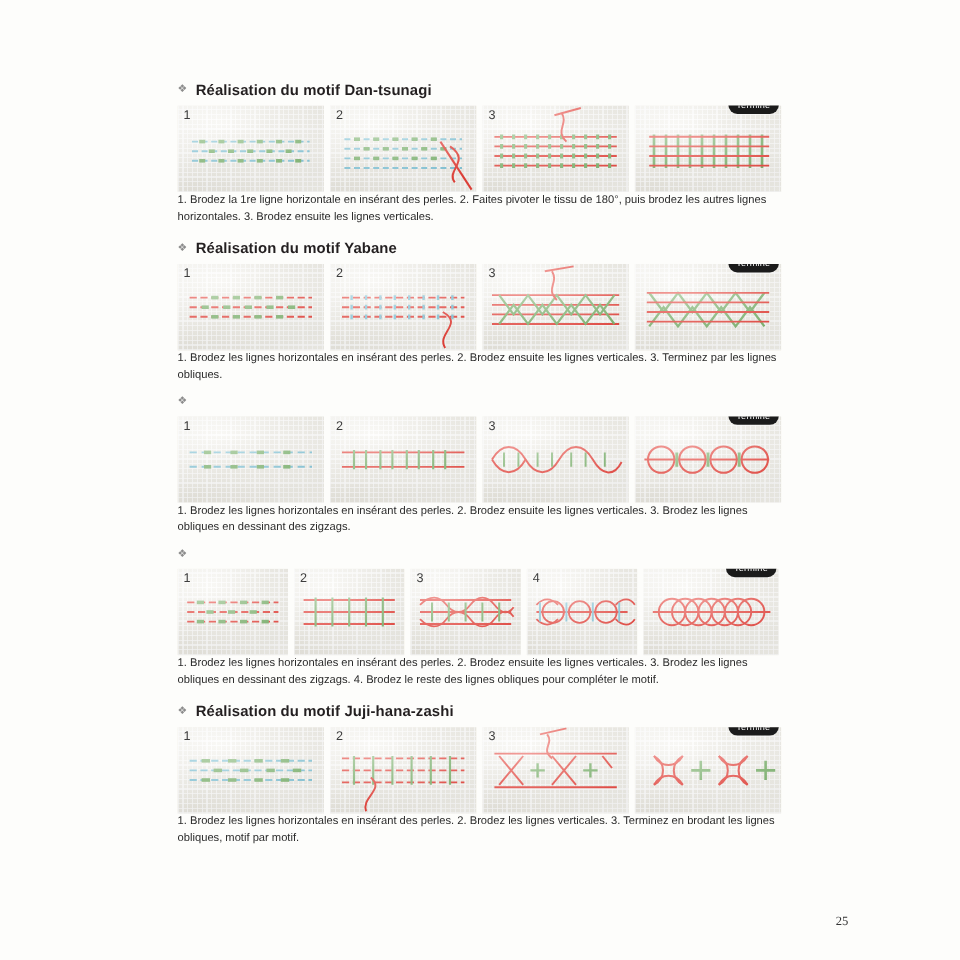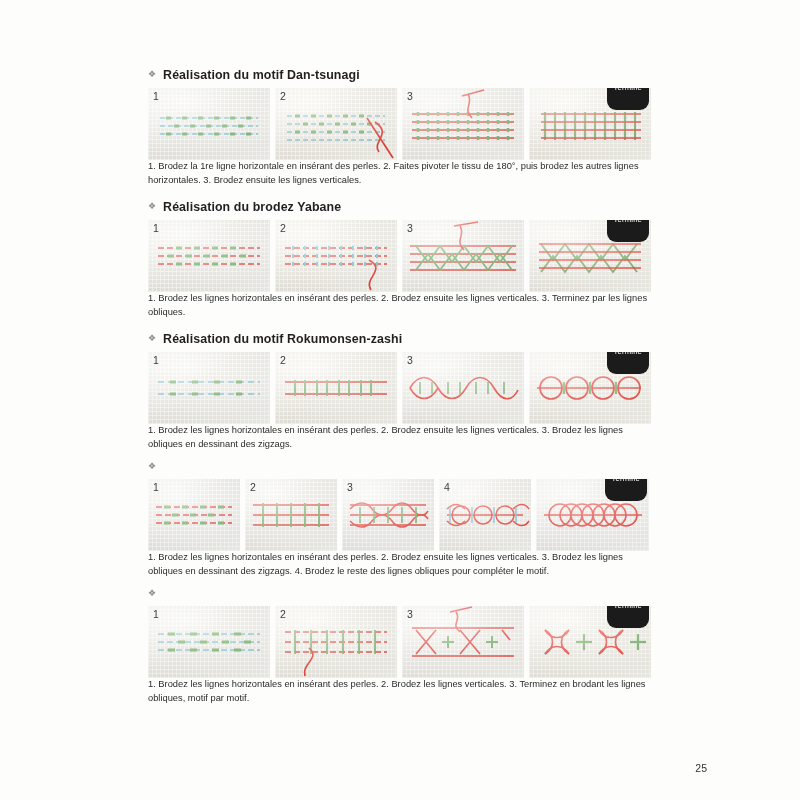--- a/index.html
+++ b/index.html
@@ -88,39 +88,40 @@
     inset: 0;
   }
   .art svg { display: block; width: 100%; height: 100%; }
   .badge {
     position: absolute;
     right: 2px;
     top: -8px;
     background: #1b1b1b;
     color: #fff;
     font-size: 7.6px;
-    padding: 3px 7px 18px 7px;
+    padding: 3px 7px 3px 7px;
     border-radius: 9px;
     letter-spacing: .2px;
     z-index: 9;
     white-space: nowrap;
   }
   .caption {
     margin-top: 0;
     font-size: 9.3px;
     line-height: 13.5px;
     color: #2b2b2b;
     max-width: 500px;
   }
   .folio {
     position: absolute;
     right: 93px;
     bottom: 26px;
     font-size: 10.5px;
     color: #333;
+    font-family: Liberation Serif, serif;
   }
 </style>
 </head>
 <body>
 
 <div class="page">
   <div class="content">
 
     <div class="section">
       <div class="sec-head">
@@ -258,21 +259,21 @@
           <div class="shade"></div>
           <span class="badge">Terminé</span>
         </div>
       </div>
       <div class="caption">1. Brodez la 1re ligne horizontale en insérant des perles. 2. Faites pivoter le tissu de 180°, puis brodez les autres lignes horizontales. 3. Brodez ensuite les lignes verticales.</div>
     </div>
 
     <div class="section">
       <div class="sec-head">
         <span class="diamond-icon">❖</span>
-        <span class="sec-title">Réalisation du brodez Yabane</span>
+        <span class="sec-title">Réalisation du motif Yabane</span>
       </div>
       <div class="steps">
         <div class="step" style="width:122px;height:72px">
           <div class="cloth"></div>
           <div class="art">
             <svg viewBox="0 0 122 72" preserveAspectRatio="none">
               <g stroke="#e8423a" stroke-width="1.6" fill="none" stroke-dasharray="6 3">
                 <path d="M10,28 H112"></path>
                   <path d="M10,36 H112"></path>
                   <path d="M10,44 H112"></path>
@@ -369,21 +370,20 @@
           <div class="shade"></div>
           <span class="badge">Terminé</span>
         </div>
       </div>
       <div class="caption">1. Brodez les lignes horizontales en insérant des perles. 2. Brodez ensuite les lignes verticales. 3. Terminez par les lignes obliques.</div>
     </div>
 
     <div class="section">
       <div class="sec-head">
         <span class="diamond-icon">❖</span>
-        <span class="sec-title">Réalisation du motif Rokumonsen-zashi</span>
       </div>
       <div class="steps">
         <div class="step" style="width:122px;height:72px">
           <div class="cloth"></div>
           <div class="art">
             <svg viewBox="0 0 122 72" preserveAspectRatio="none">
               <g stroke="#7fc4d8" stroke-width="1.6" fill="none" stroke-dasharray="6 4">
                 <path d="M10,30 H112"></path>
                   <path d="M10,42 H112"></path>
               </g>
@@ -599,20 +599,21 @@
           <div class="shade"></div>
           <span class="badge">Terminé</span>
         </div>
       </div>
       <div class="caption">1. Brodez les lignes horizontales en insérant des perles. 2. Brodez ensuite les lignes verticales. 3. Brodez les lignes obliques en dessinant des zigzags. 4. Brodez le reste des lignes obliques pour compléter le motif.</div>
     </div>
 
     <div class="section">
       <div class="sec-head">
         <span class="diamond-icon">❖</span>
+        <span class="sec-title">Réalisation du motif Juji-hana-zashi</span>
       </div>
       <div class="steps">
         <div class="step" style="width:122px;height:72px">
           <div class="cloth"></div>
           <div class="art">
             <svg viewBox="0 0 122 72" preserveAspectRatio="none">
               <g stroke="#7fc4d8" stroke-width="1.6" fill="none" stroke-dasharray="6 3">
                 <path d="M10,28 H112"></path>
                   <path d="M10,36 H112"></path>
                   <path d="M10,44 H112"></path>

